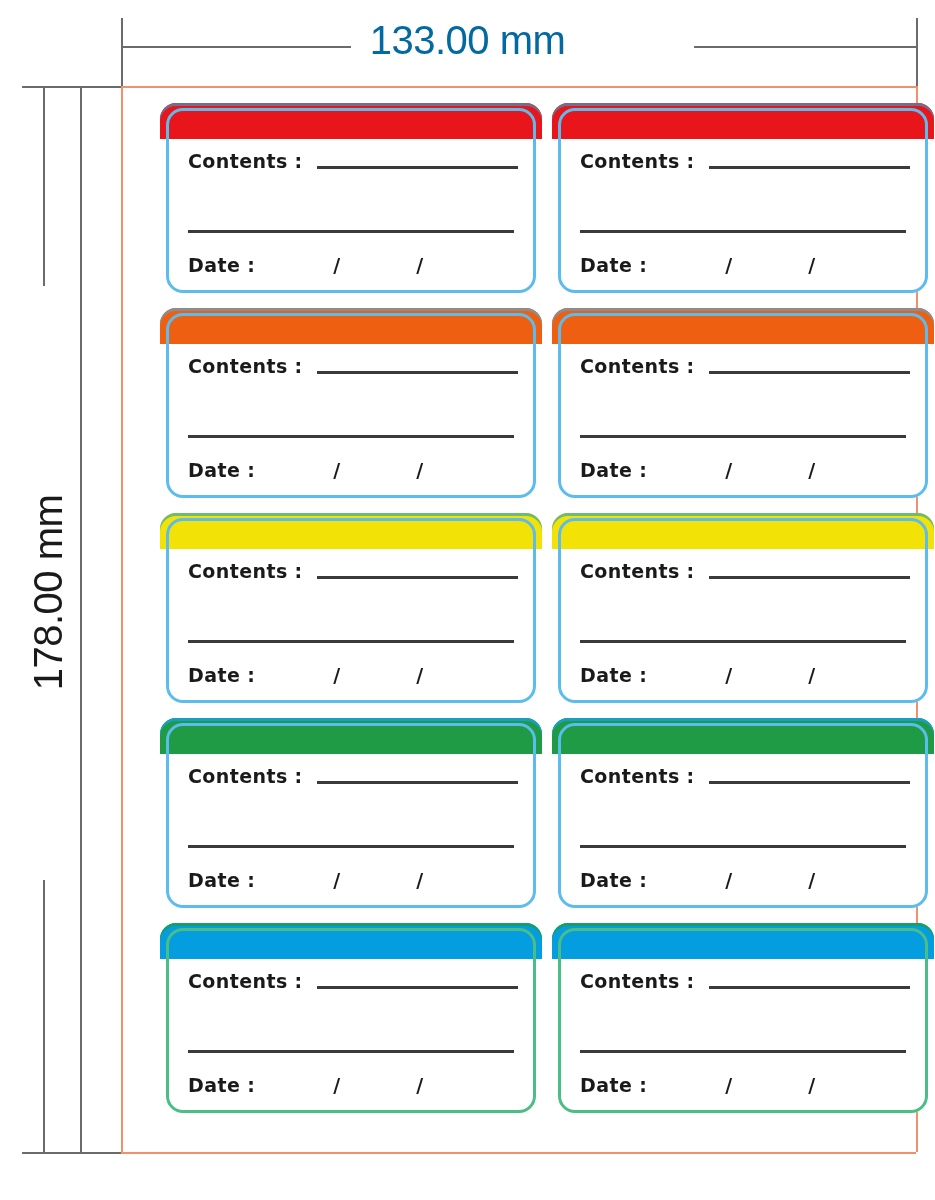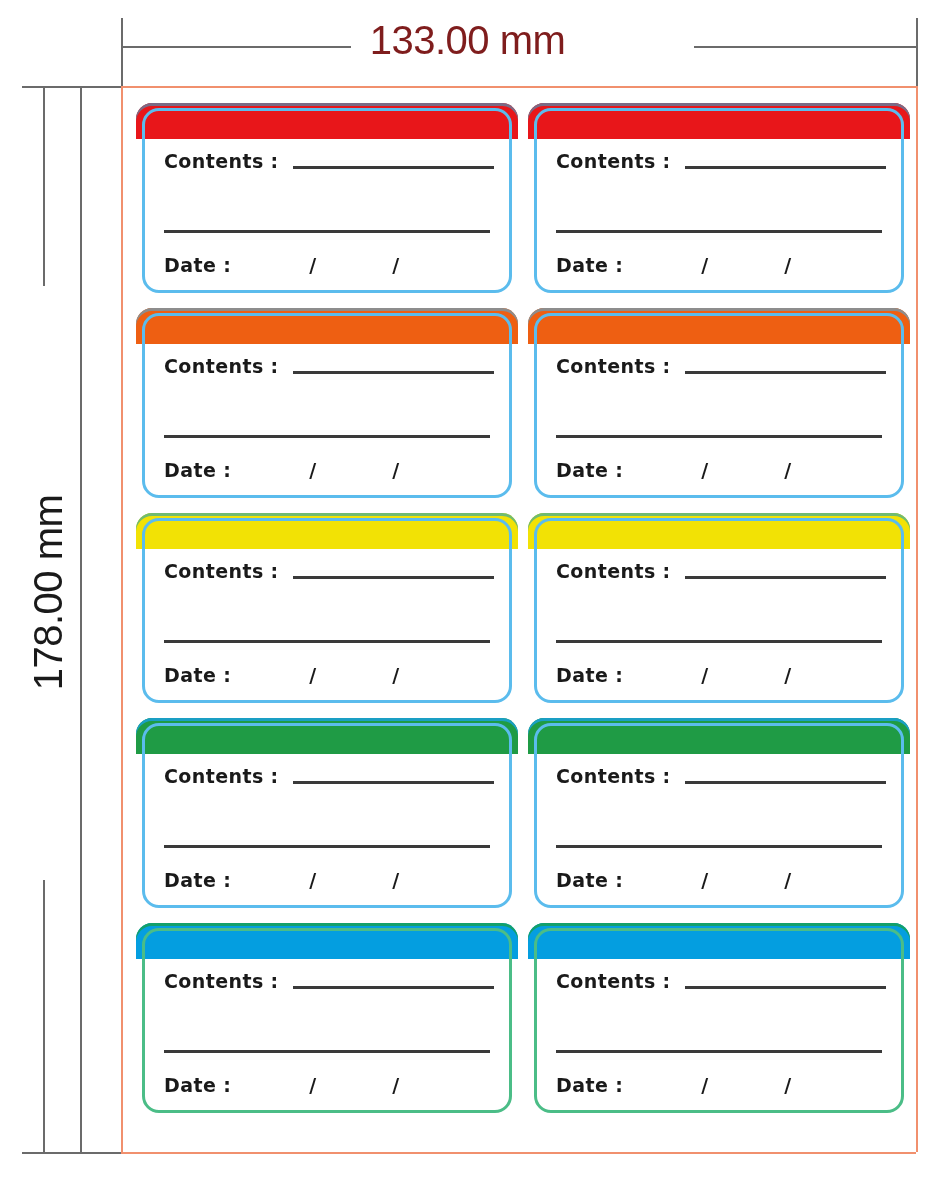--- a/index.html
+++ b/index.html
@@ -38,21 +38,21 @@
 
   .dim-top-label {
     position: absolute;
     left: 0;
     top: 18px;
     width: 935px;
     text-align: center;
     font-family: "Liberation Sans", sans-serif;
     font-size: 40px;
     font-weight: 400;
-    color: #7f1d1d;
+    color: #0369a1;
     letter-spacing: -0.5px;
   }
 
   .dim-left-label {
     position: absolute;
     left: -102px;
     top: 570px;
     width: 300px;
     text-align: center;
     font-family: "Liberation Sans", sans-serif;
@@ -70,20 +70,21 @@
     left: 142px;
     top: 108px;
     width: 762px;
     height: 1028px;
   }
 
   .label-row {
     position: relative;
     width: 100%;
     height: 205px;
+    margin-left: 24px;
   }
 
   .label-card {
     position: absolute;
     top: 0;
     width: 370px;
     height: 185px;
     box-sizing: border-box;
     border-radius: 17px;
     background: #ffffff;

